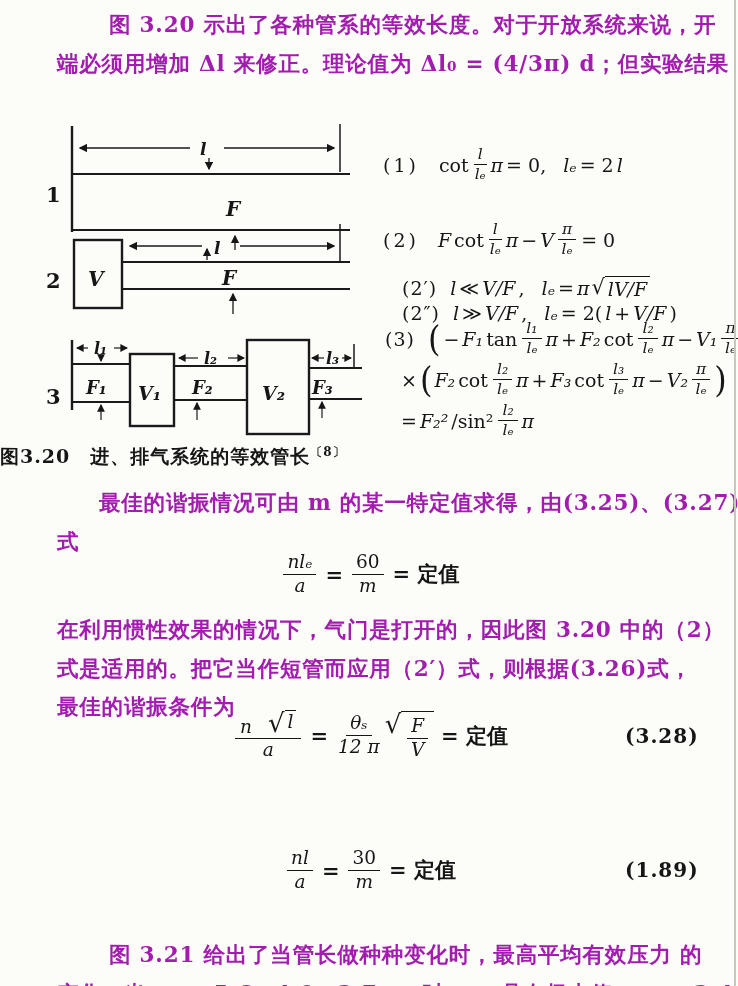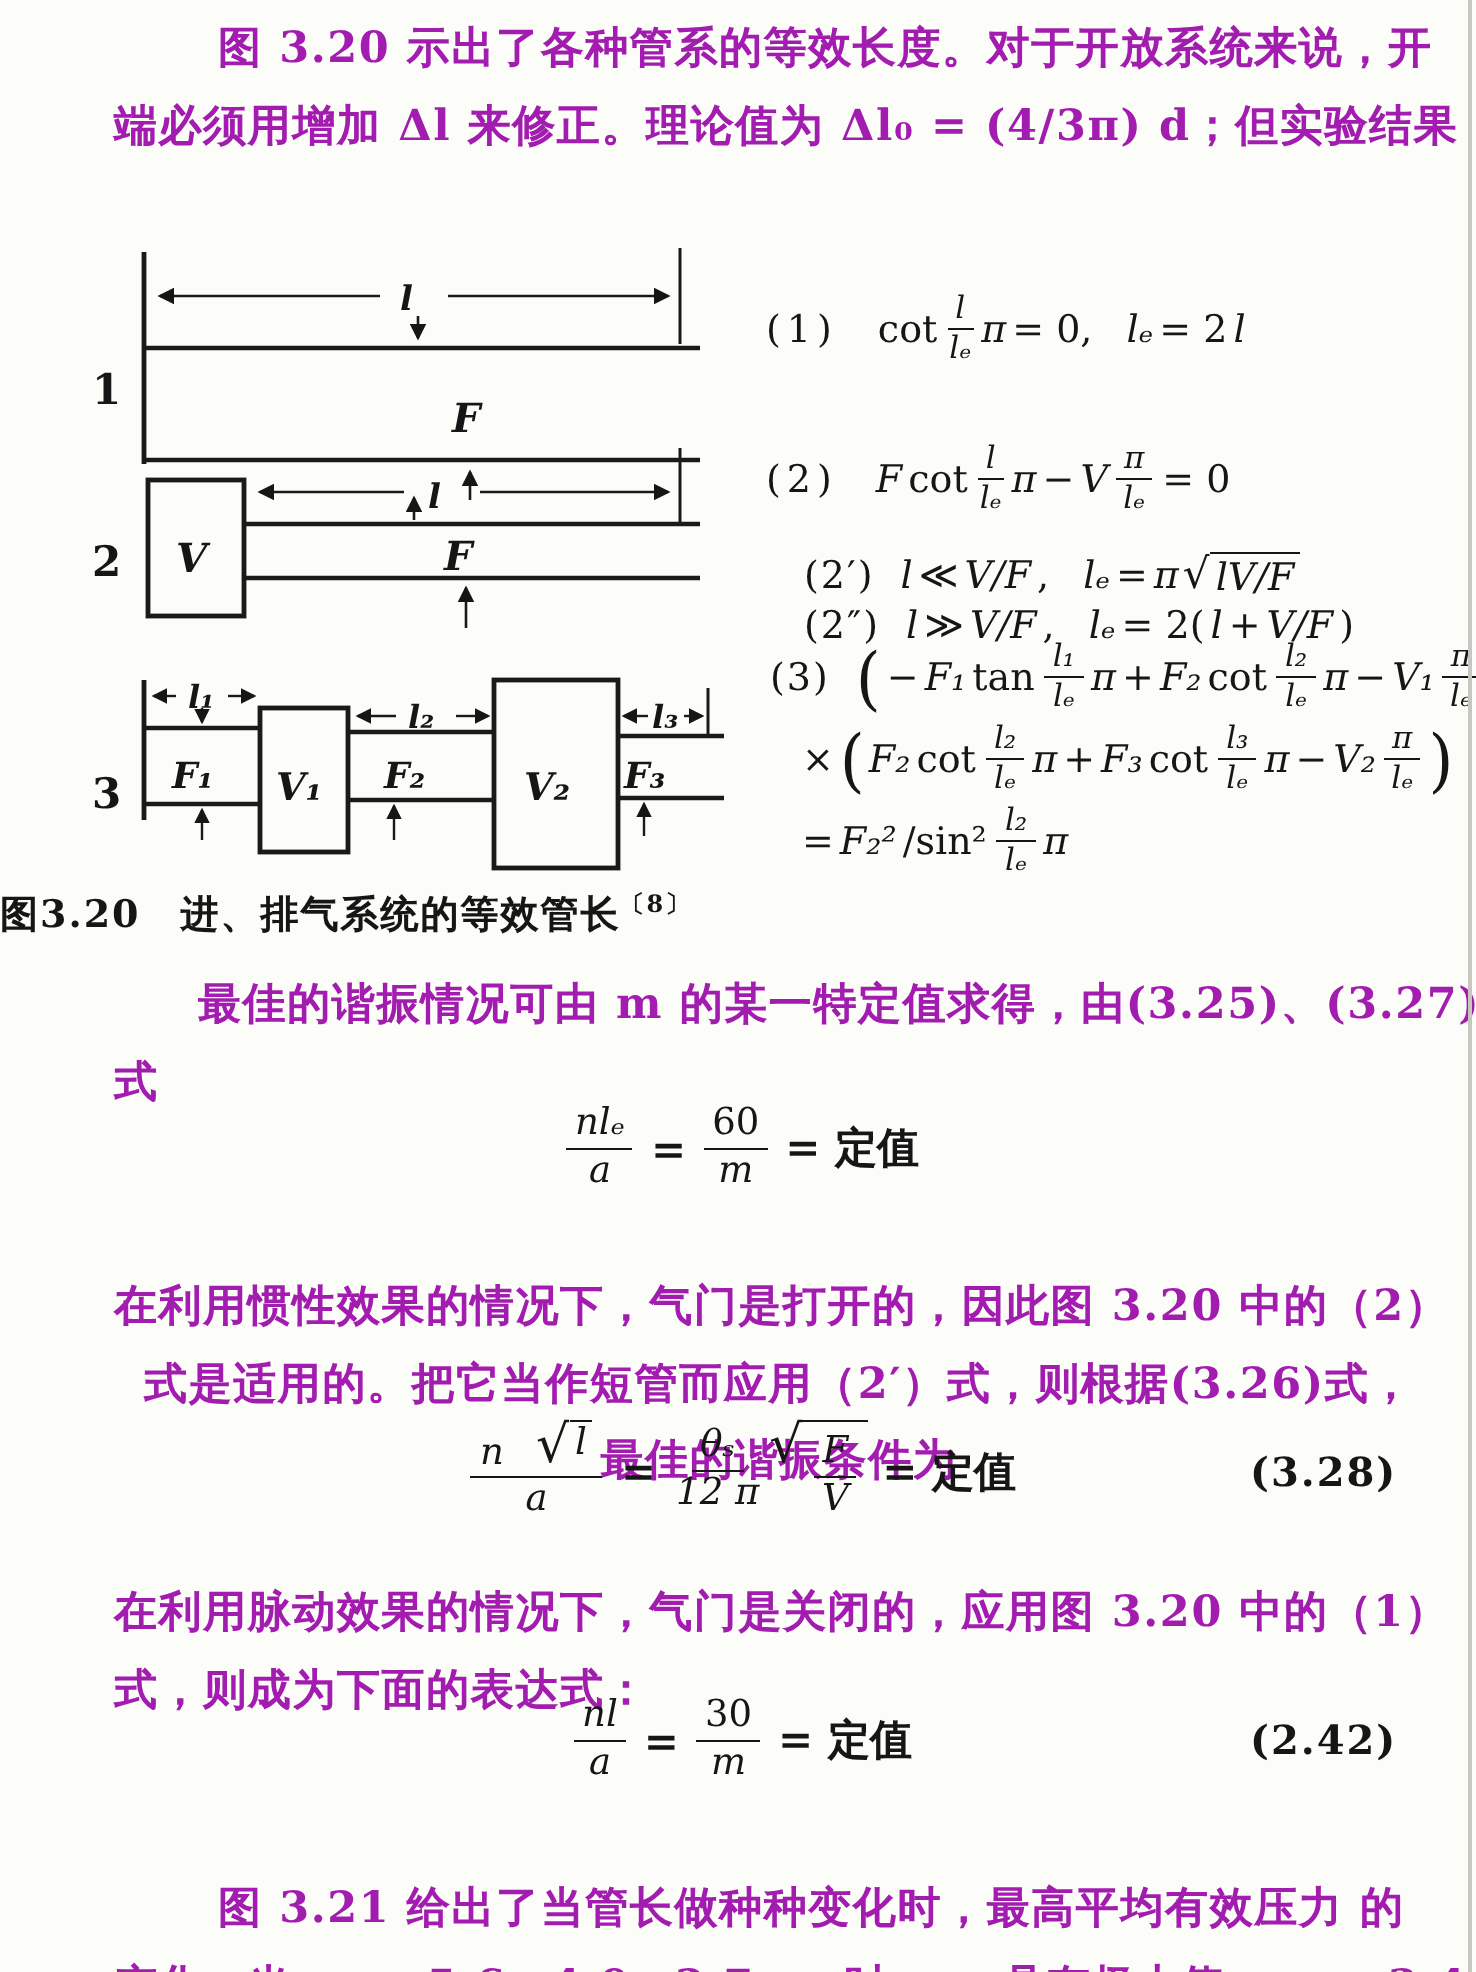--- a/index.html
+++ b/index.html
@@ -287,21 +287,21 @@
         </span>
         <span class="mtx">=</span>
         <span class="mfr">
           <span class="mnum">60</span>
           <span class="mden mit">m</span>
         </span>
         <span class="mtx">= 定值</span>
       </div>
   </div>
 
-  <div class="para" style="top:635px;text-align:center;">
+  <div class="para" style="top:611px;">
     <div class="cnline">在利用惯性效果的情况下，气门是打开的，因此图 3.20 中的（2）</div>
     <div class="cnline">式是适用的。把它当作短管而应用（2′）式，则根据(3.26)式，</div>
     <div class="cnline">最佳的谐振条件为</div>
   </div>
 
   <div class="dispwrap" style="top:710px;">
     <div class="meq display">
         <span class="mfr">
           <span class="mnum">
             <span class="mit">n</span>
@@ -323,39 +323,35 @@
           <span class="movl"><span class="mfr">
               <span class="mnum mit">F</span>
               <span class="mden mit">V</span>
             </span></span>
         </span>
         <span class="mtx">= 定值</span>
       </div>
     <span class="eqnum">(3.28)</span>
   </div>
 
-  <div class="para" style="top:788px;">
-    <div class="cnline">在利用脉动效果的情况下，气门是关闭的，应用图 3.20 中的（1）</div>
-    <div class="cnline">式，则成为下面的表达式：</div>
-  </div>
 
   <div class="dispwrap" style="top:848px;">
     <div class="meq display">
         <span class="mfr">
           <span class="mnum mit">nl</span>
           <span class="mden mit">a</span>
         </span>
         <span class="mtx">=</span>
         <span class="mfr">
           <span class="mnum">30</span>
           <span class="mden mit">m</span>
         </span>
         <span class="mtx">= 定值</span>
       </div>
-    <span class="eqnum">(2.42)</span>
+    <span class="eqnum">(1.89)</span>
   </div>
 
   <div class="para" style="top:936px;">
     <div class="cnline indent1">图 3.21 给出了当管长做种种变化时，最高平均有效压力 的</div>
     <div class="cnline">变化。当 m = 5.6、4.0、2.7……时，pₑ 具有极大值；m = 3.4、</div>
   </div>
 
 </div>
 
 </body></html>

